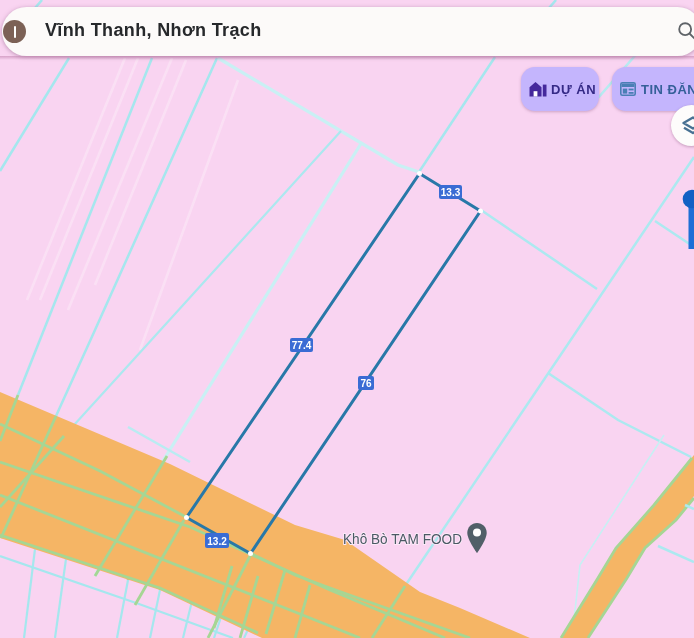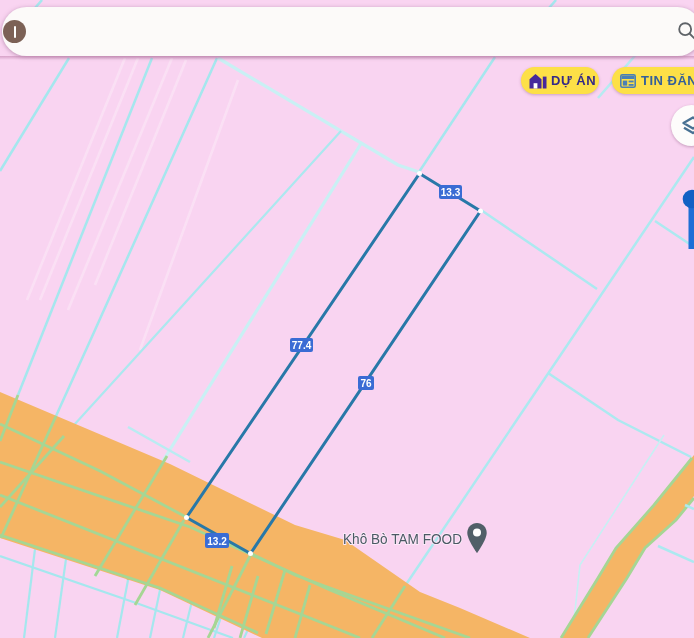--- a/index.html
+++ b/index.html
@@ -1,18 +1,18 @@
 <!DOCTYPE html>
 <html><head>
 <meta charset="utf-8">
 <style>
   html,body{margin:0;padding:0;}
   #page{position:relative;width:694px;height:638px;overflow:hidden;background:#f9d4f1;font-family:"Liberation Sans",sans-serif;}
   #mapsvg{position:absolute;left:0;top:0;}
-  .pill{position:absolute;top:67px;height:27px;background:#fde047;border-radius:14px;display:flex;align-items:center;box-shadow:0 1px 3px rgba(120,70,110,0.35);}
+  .pill{position:absolute;top:67px;height:44px;background:#c4b5fd;border-radius:14px;display:flex;align-items:center;box-shadow:0 1px 3px rgba(120,70,110,0.35);}
   .pill span{font-weight:bold;font-size:13px;letter-spacing:0.5px;}
 </style>
 </head>
 <body>
 <div id="page">
 
 <svg id="mapsvg" width="694" height="638" viewBox="0 0 694 638">
 
   <rect x="0" y="0" width="694" height="638" fill="#f9d4f1"></rect>
 
@@ -162,20 +162,21 @@
 </svg>
 
 <div style="position:absolute;left:2px;top:7px;width:700px;height:49px;background:#fcfaf9;border-radius:26px;box-shadow:0 1px 4px rgba(130,80,120,0.5);"></div>
 
 <div style="position:absolute;left:0;top:56px;width:694px;height:4px;background:linear-gradient(rgba(186,120,165,0.55),rgba(186,120,165,0));"></div>
 
 <div style="position:absolute;left:3px;top:20px;width:23px;height:23px;border-radius:50%;background:#7c6156;"></div>
 
 <div style="position:absolute;left:13.5px;top:25.5px;width:2.6px;height:12px;background:#fff;border-radius:1px;"></div>
 
+<div style="position:absolute;left:45px;top:20px;font-size:18px;color:#26282b;font-weight:bold;letter-spacing:0.35px;">Vĩnh Thanh, Nhơn Trạch</div>
 
 <svg style="position:absolute;left:676px;top:20px;" width="22" height="22" viewBox="0 0 24 24">
   <circle cx="10" cy="10" r="6.5" fill="none" stroke="#5f6368" stroke-width="2"></circle>
   <path d="M15,15 L21,21" stroke="#5f6368" stroke-width="2" stroke-linecap="round"></path>
 </svg>
 
 <div class="pill" style="left:521px;width:78px;">
 
   <svg width="18" height="16" viewBox="0 0 18 16" style="margin-left:8px;">
     <path d="M0.5,6.2 L6.5,1 L12.5,6.2 L12.5,15.5 L0.5,15.5 Z" fill="#45289c"></path>

